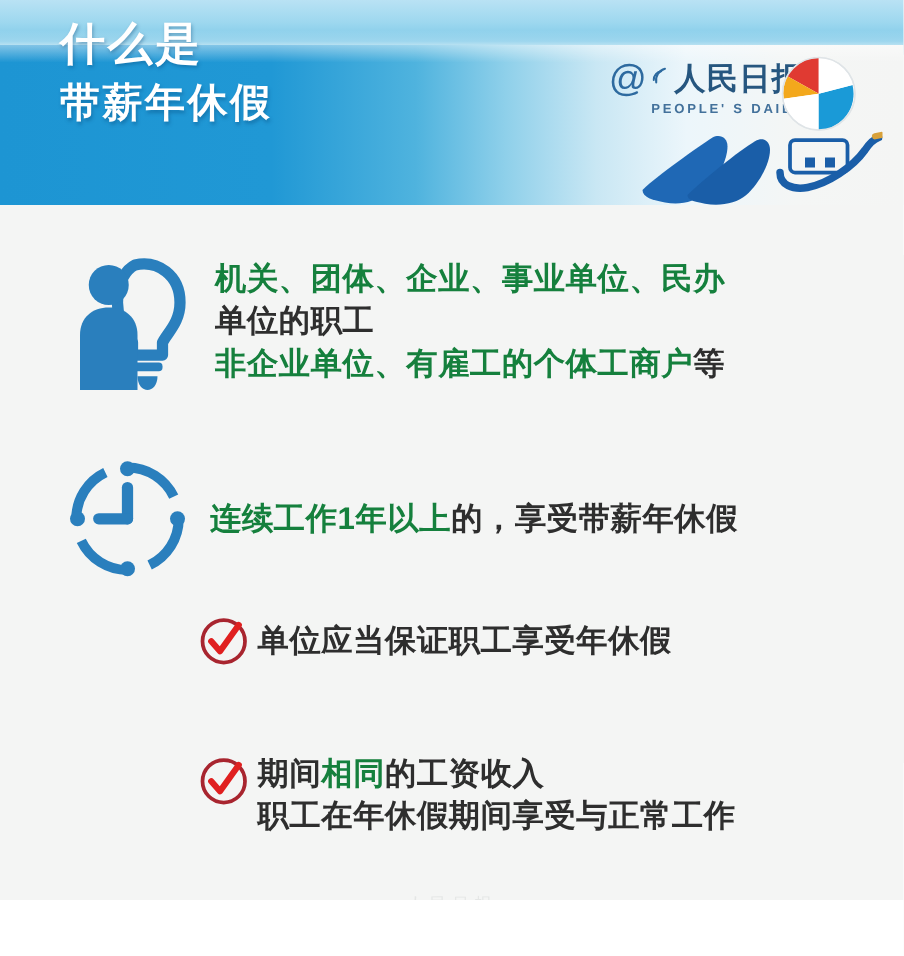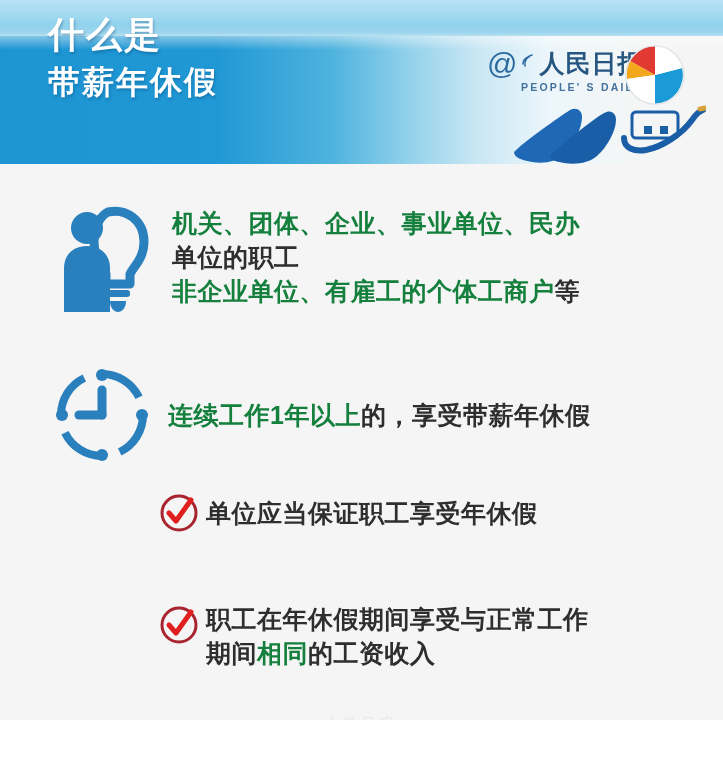--- a/index.html
+++ b/index.html
@@ -289,22 +289,22 @@
     </div>
 
     <div class="row row4">
       <div class="row-icon">
         <svg width="42" height="42" viewBox="0 0 42 42">
           <circle cx="21" cy="21" r="17" fill="none" stroke="#a8252f" stroke-width="3"></circle>
           <path d="M11 21 L18 29 L33 8" stroke="#e02020" stroke-width="5" fill="none" stroke-linecap="round" stroke-linejoin="round"></path>
         </svg>
       </div>
       <div class="row-text">
+        <div><span class="blk">期间</span><span class="hl">相同</span><span class="blk">的工资收入</span></div>
         <div><span class="blk">职工在年休假期间享受与正常工作</span></div>
-        <div><span class="blk">期间</span><span class="hl">相同</span><span class="blk">的工资收入</span></div>
       </div>
     </div>
 
   </div>
 
   <div class="watermark">
     <div>人民日报</div>
     <div>微博</div>
   </div>
 

